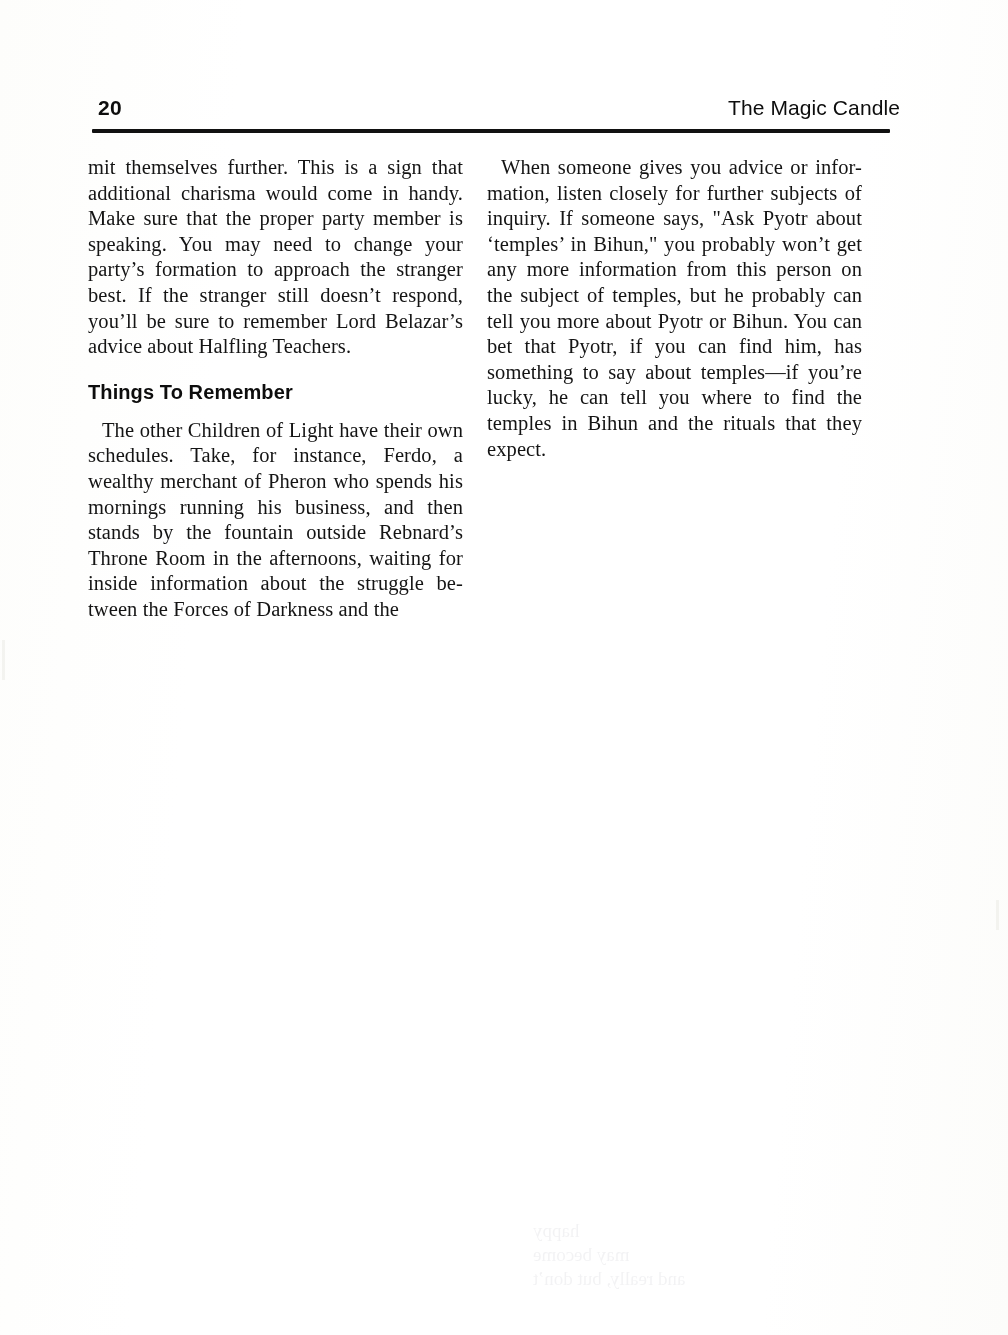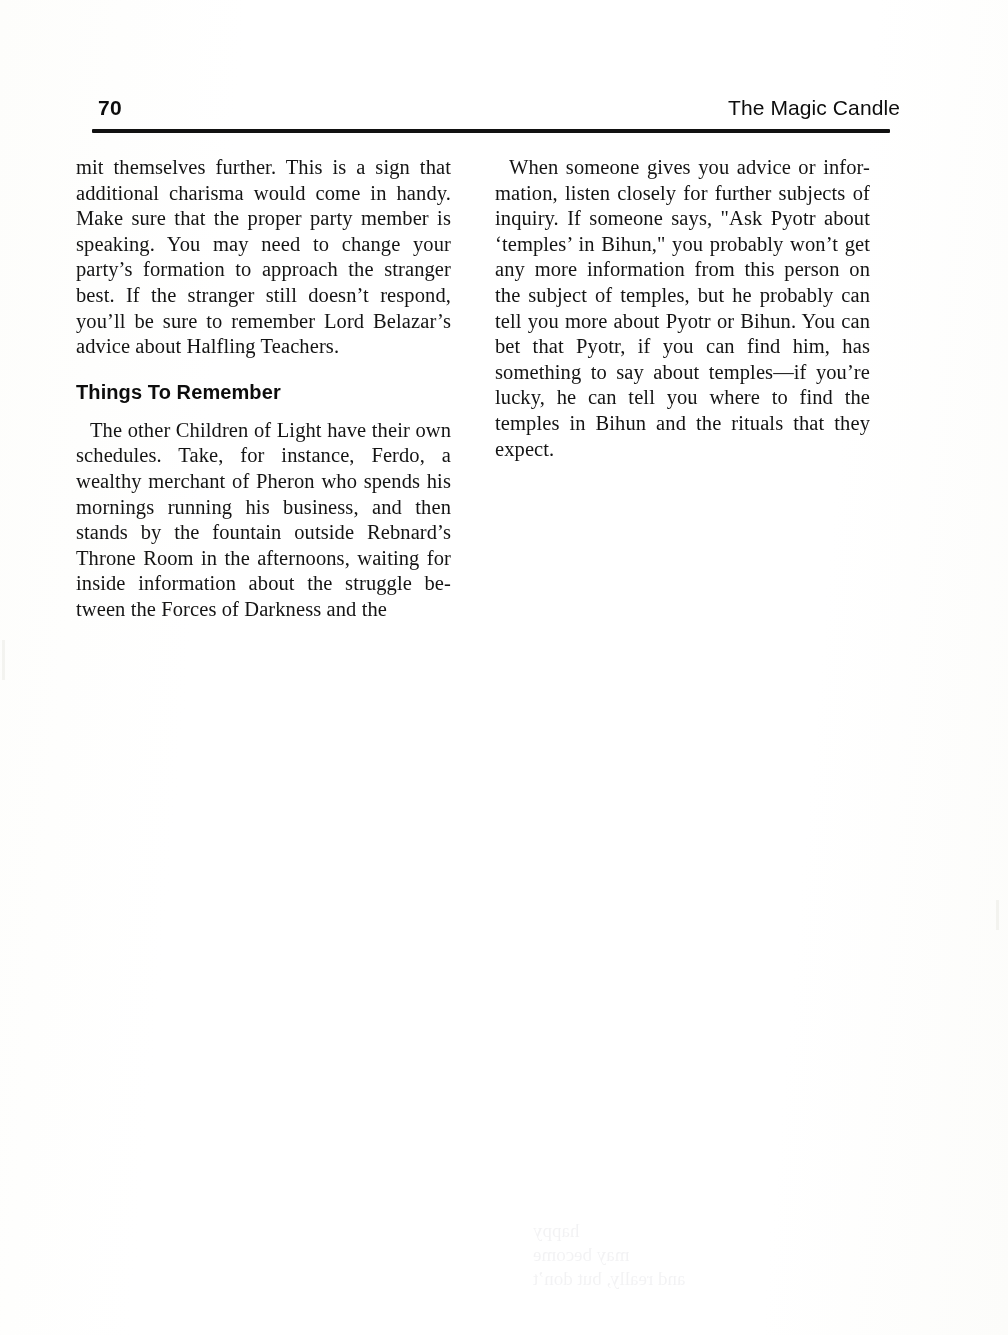--- a/index.html
+++ b/index.html
@@ -58,25 +58,25 @@
     top: 129px;
     width: 798px;
     height: 4px;
     background: #111111;
     border-radius: 1px;
   }
 
   
   .columns {
     position: absolute;
-    left: 76px;
+    left: 88px;
     top: 155px;
     width: 798px;
     display: flex;
-    gap: 44px;
+    gap: 24px;
     align-items: flex-start;
   }
   .col {
     width: 375px;
   }
 
   .body-par {
     margin: 0;
     font-size: 20.5px;
     line-height: 25.6px;
@@ -129,21 +129,21 @@
     opacity: 0.5;
     pointer-events: none;
   }
 </style>
 </head>
 <body>
 
 <div class="page">
 
   <div class="running-head">
-    <div class="folio">70</div>
+    <div class="folio">20</div>
     <div class="head-title">The Magic Candle</div>
   </div>
   <div class="head-rule"></div>
 
   <div class="columns">
 
     <div class="col">
       <p class="body-par cont">mit themselves further. This is a sign that additional charisma would come in handy. Make sure that the proper party member is speaking. You may need to change your party’s formation to approach the stranger best. If the stranger still doesn’t respond, you’ll be sure to remember Lord Belazar’s advice about Halfling Teachers.</p>
 
       <h2 class="section-head">Things To Remember</h2>

